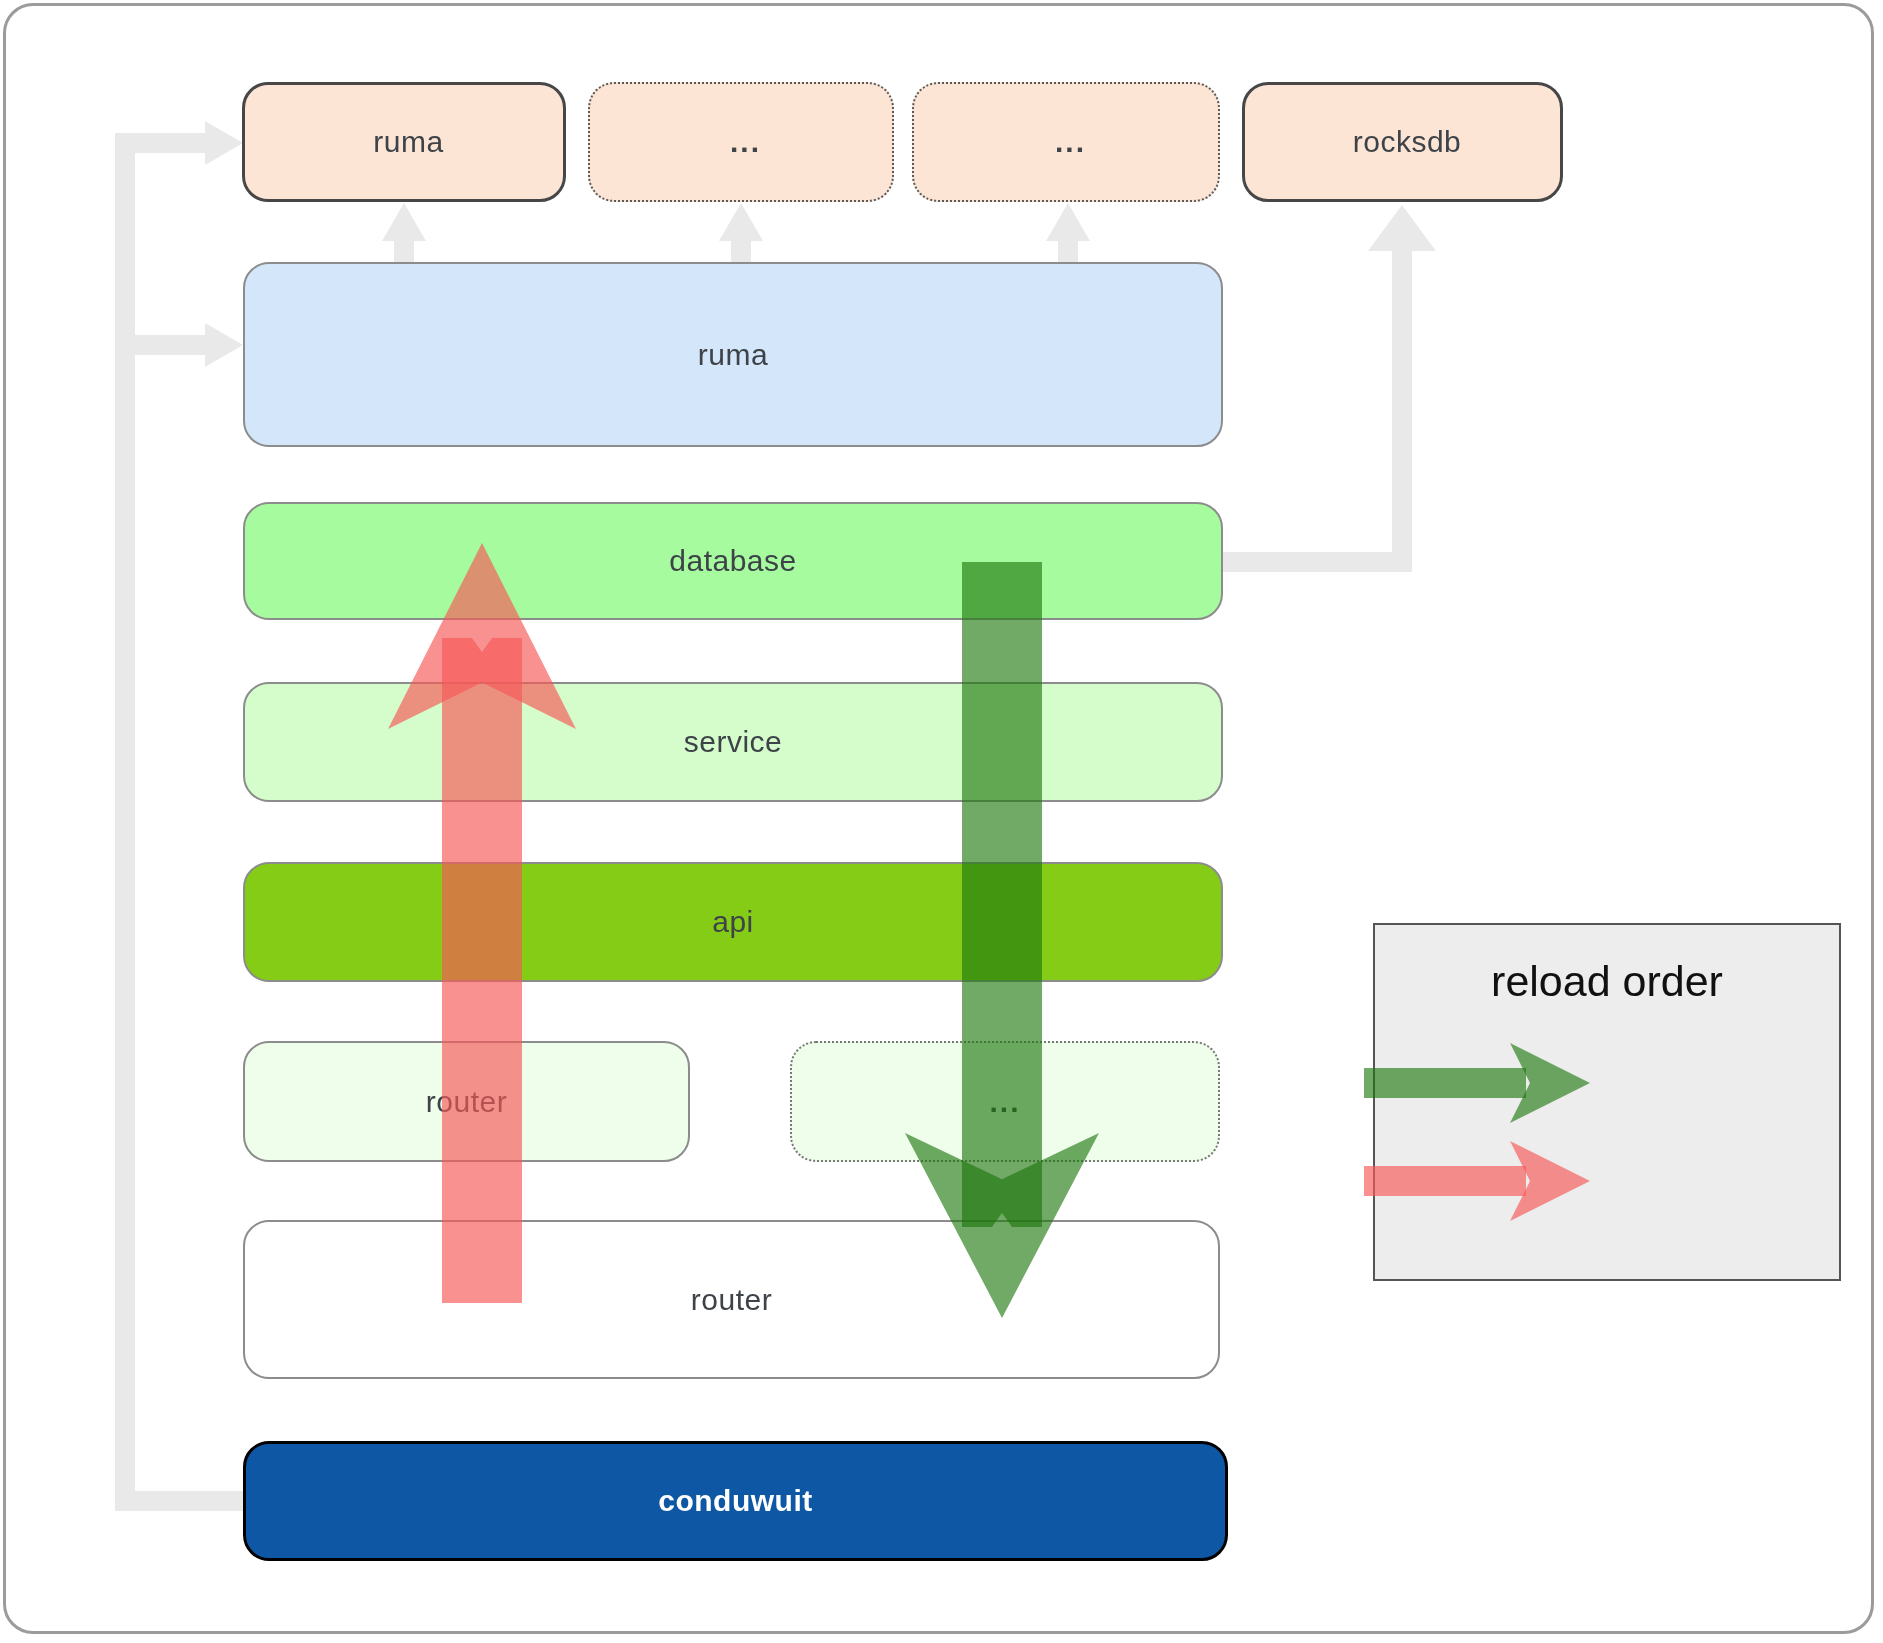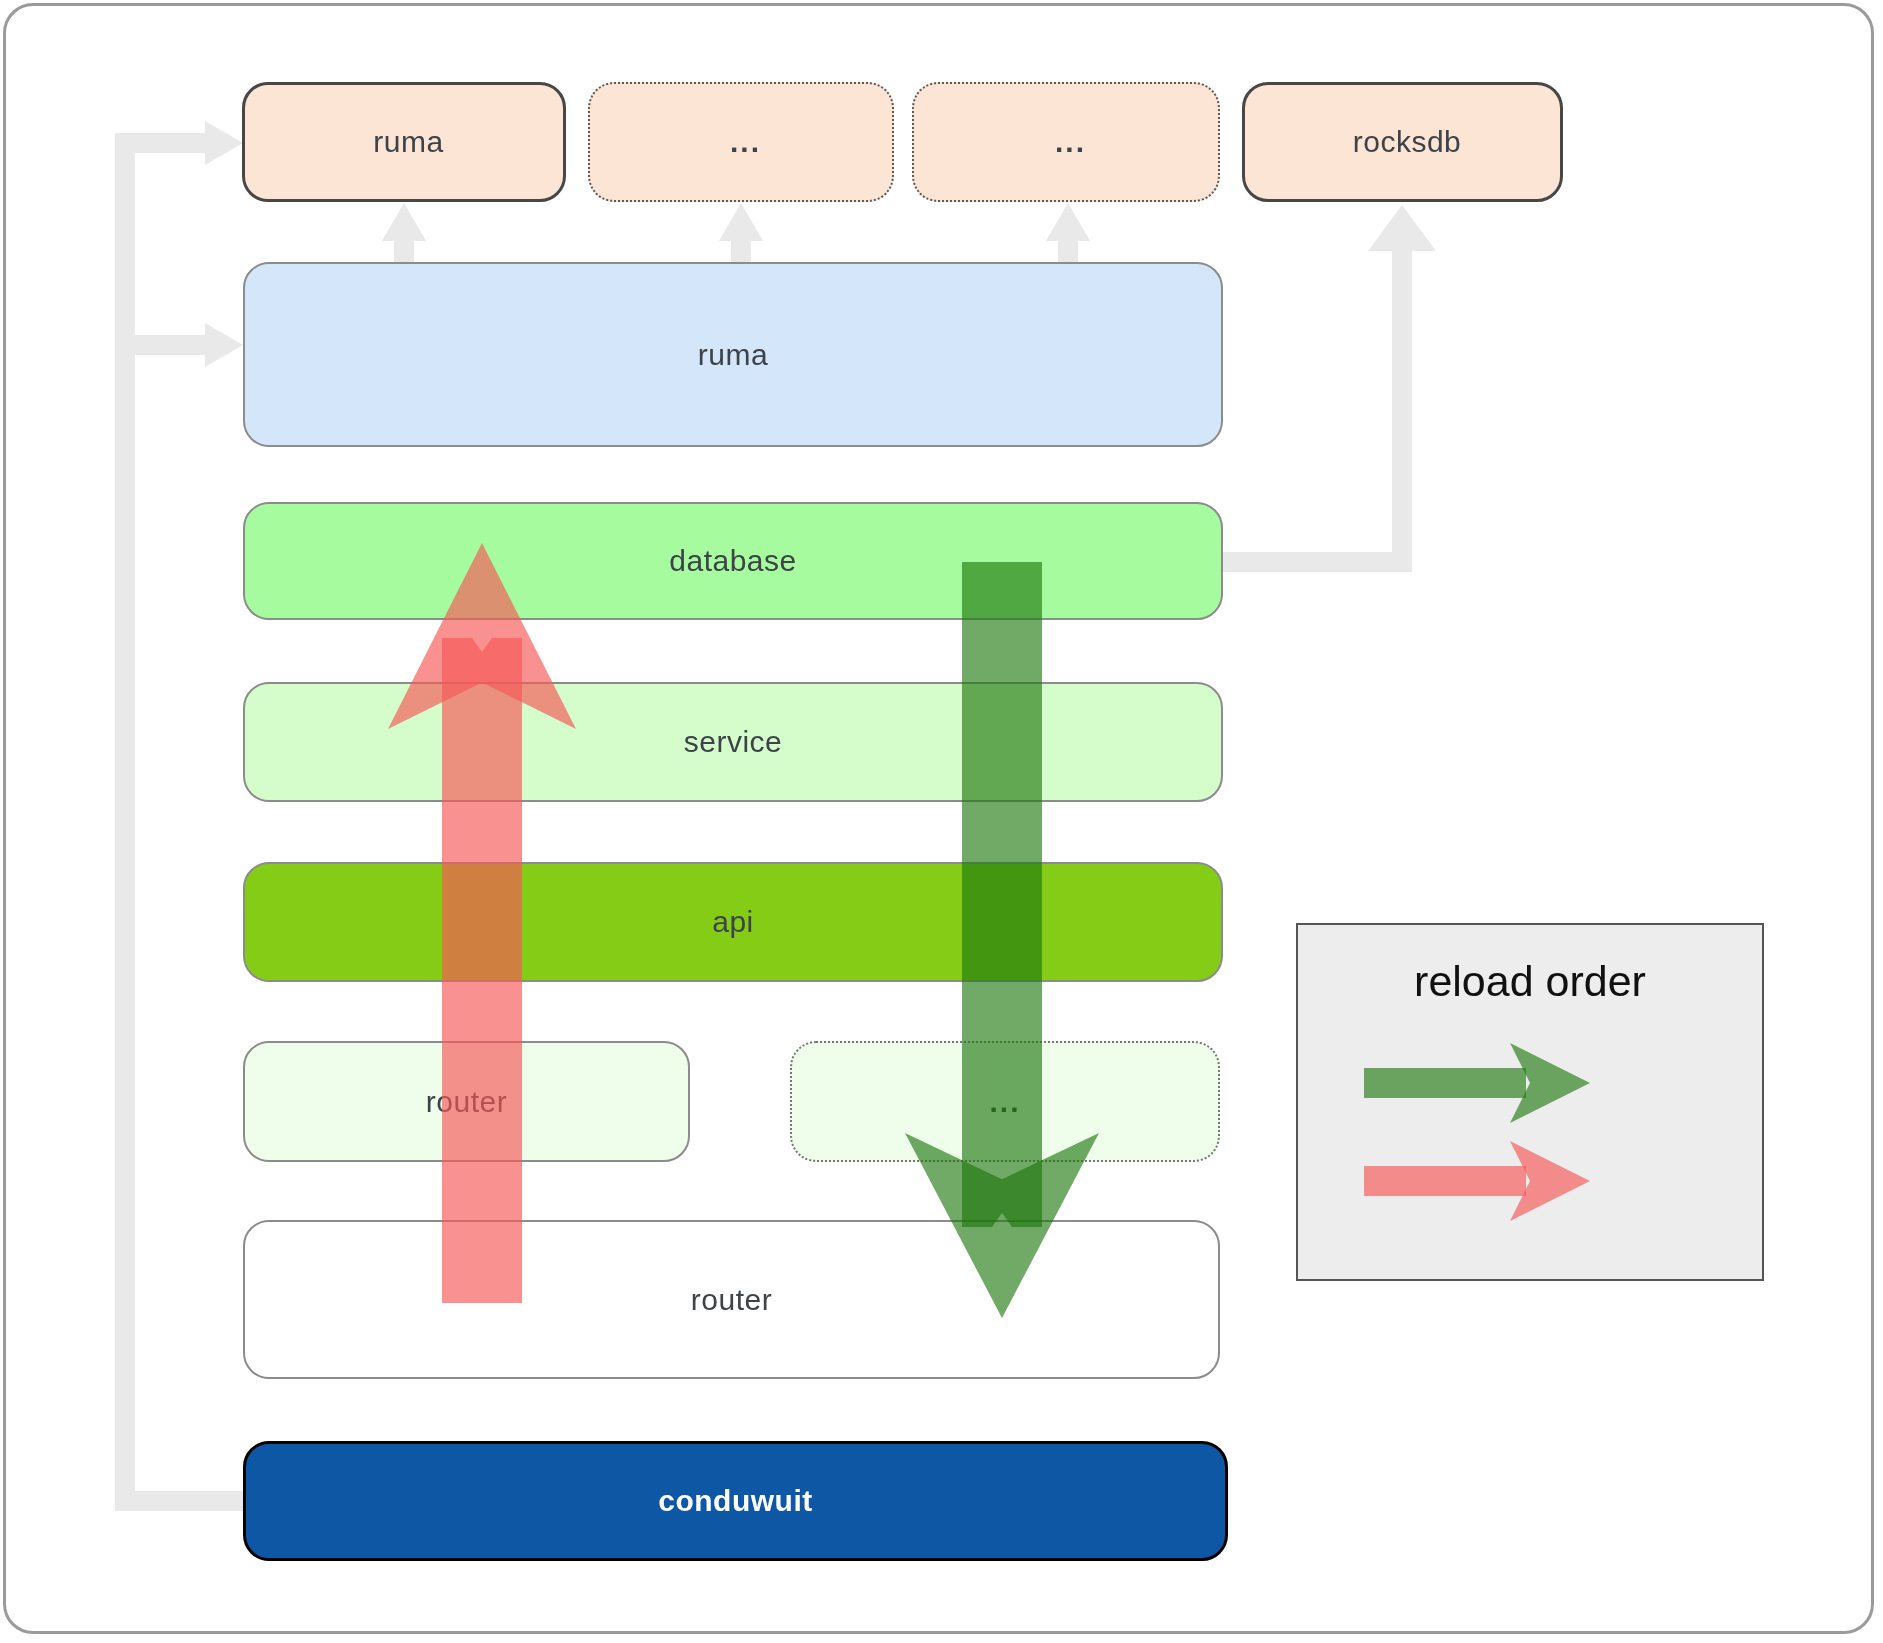--- a/index.html
+++ b/index.html
@@ -38,21 +38,21 @@
   .arr{position:absolute;z-index:5;}
   .red{background:rgba(246,88,88,0.66);}
   .green{background:rgba(30,118,12,0.63);}
   .head-up{clip-path:polygon(50% 0,100% 100%,50% 75%,0 100%);}
   .head-down{clip-path:polygon(0 0,50% 25%,100% 0,50% 100%);}
   .head-right{clip-path:polygon(0 0,25% 50%,0 100%,100% 50%);}
   .shaft-notch-top{clip-path:polygon(0 0,30px 0,40px 14px,50px 0,100% 0,100% 100%,0 100%);}
   .shaft-notch-bottom{clip-path:polygon(0 0,100% 0,100% 100%,50px 100%,40px calc(100% - 14px),30px 100%,0 100%);}
   
   .legend{
-    position:absolute;left:1296px;top:923px;width:468px;height:358px;
+    position:absolute;left:1373px;top:923px;width:468px;height:358px;
     background:#ededed;border:2px solid #555;box-sizing:border-box;z-index:3;
   }
   .legend-title{
     position:absolute;left:0;top:32px;width:100%;text-align:center;
     font-size:43px;color:#111;
   }
   .legend-label{position:absolute;font-size:36px;color:#111;}
 </style>
 </head>
 <body>

